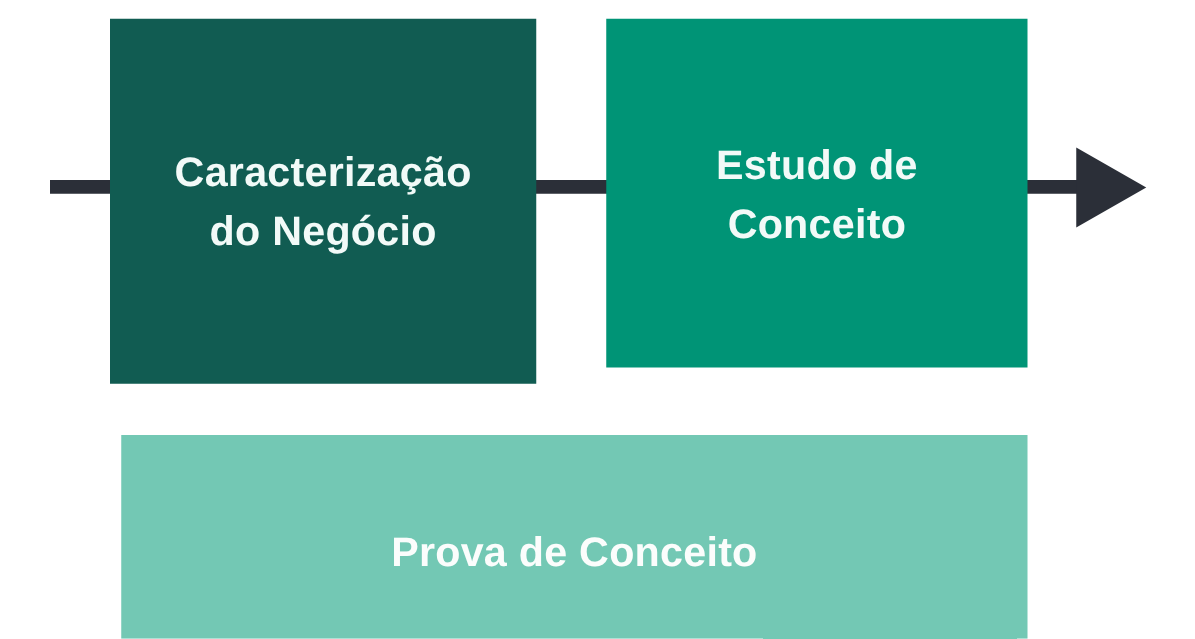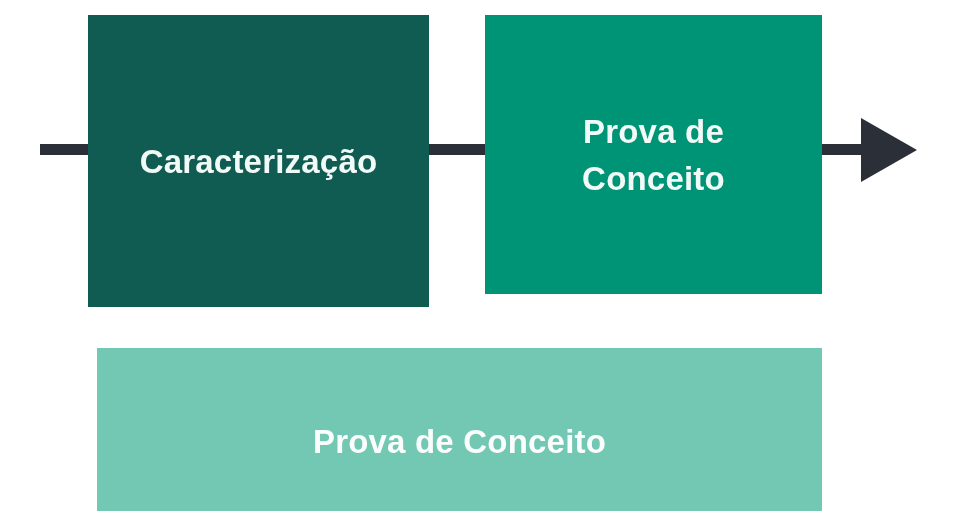--- a/index.html
+++ b/index.html
@@ -76,26 +76,27 @@
 
 <div class="canvas">
 
   <div class="arrow-line" style="background-color: rgb(43, 47, 56);"></div>
 
   <div class="arrow-head" style="border-left-color: rgb(43, 47, 56);"></div>
 
   <div class="box box-step1" style="background-color: rgb(17, 92, 82); color: rgb(242, 250, 248);">
     <div class="label">
       <span class="line">Caracterização</span>
+      <span class="line">do Negócio</span>
     </div>
   </div>
 
   <div class="box box-step2" style="background-color: rgb(0, 148, 118); color: rgb(242, 250, 248);">
     <div class="label">
-      <span class="line">Prova de</span>
+      <span class="line">Estudo de</span>
       <span class="line">Conceito</span>
     </div>
   </div>
 
   <div class="box box-step3" style="background-color: rgb(115, 200, 180); color: rgb(251, 253, 252);">
     <div class="label">
       <span class="line">Prova de Conceito</span>
     </div>
   </div>
 

